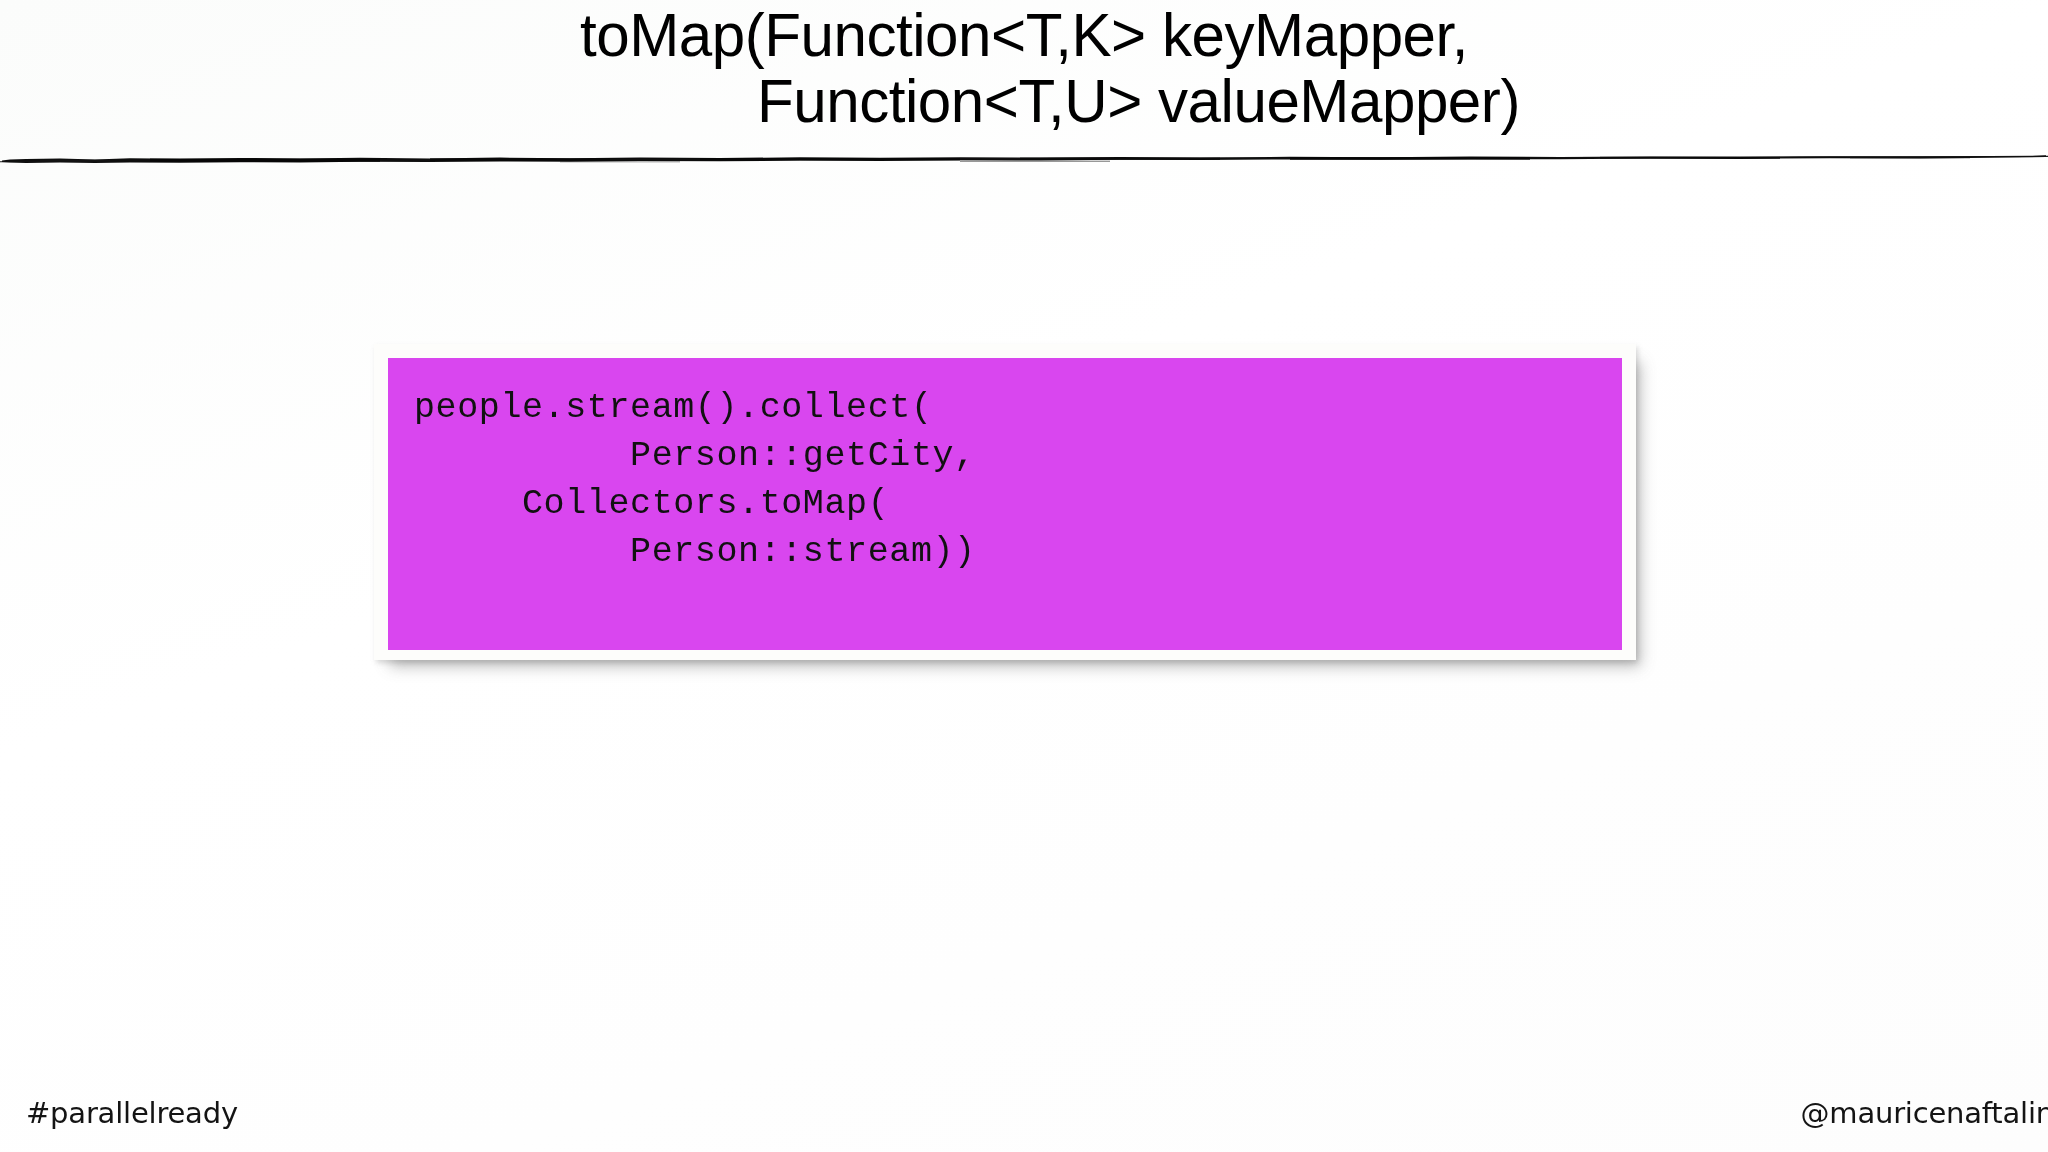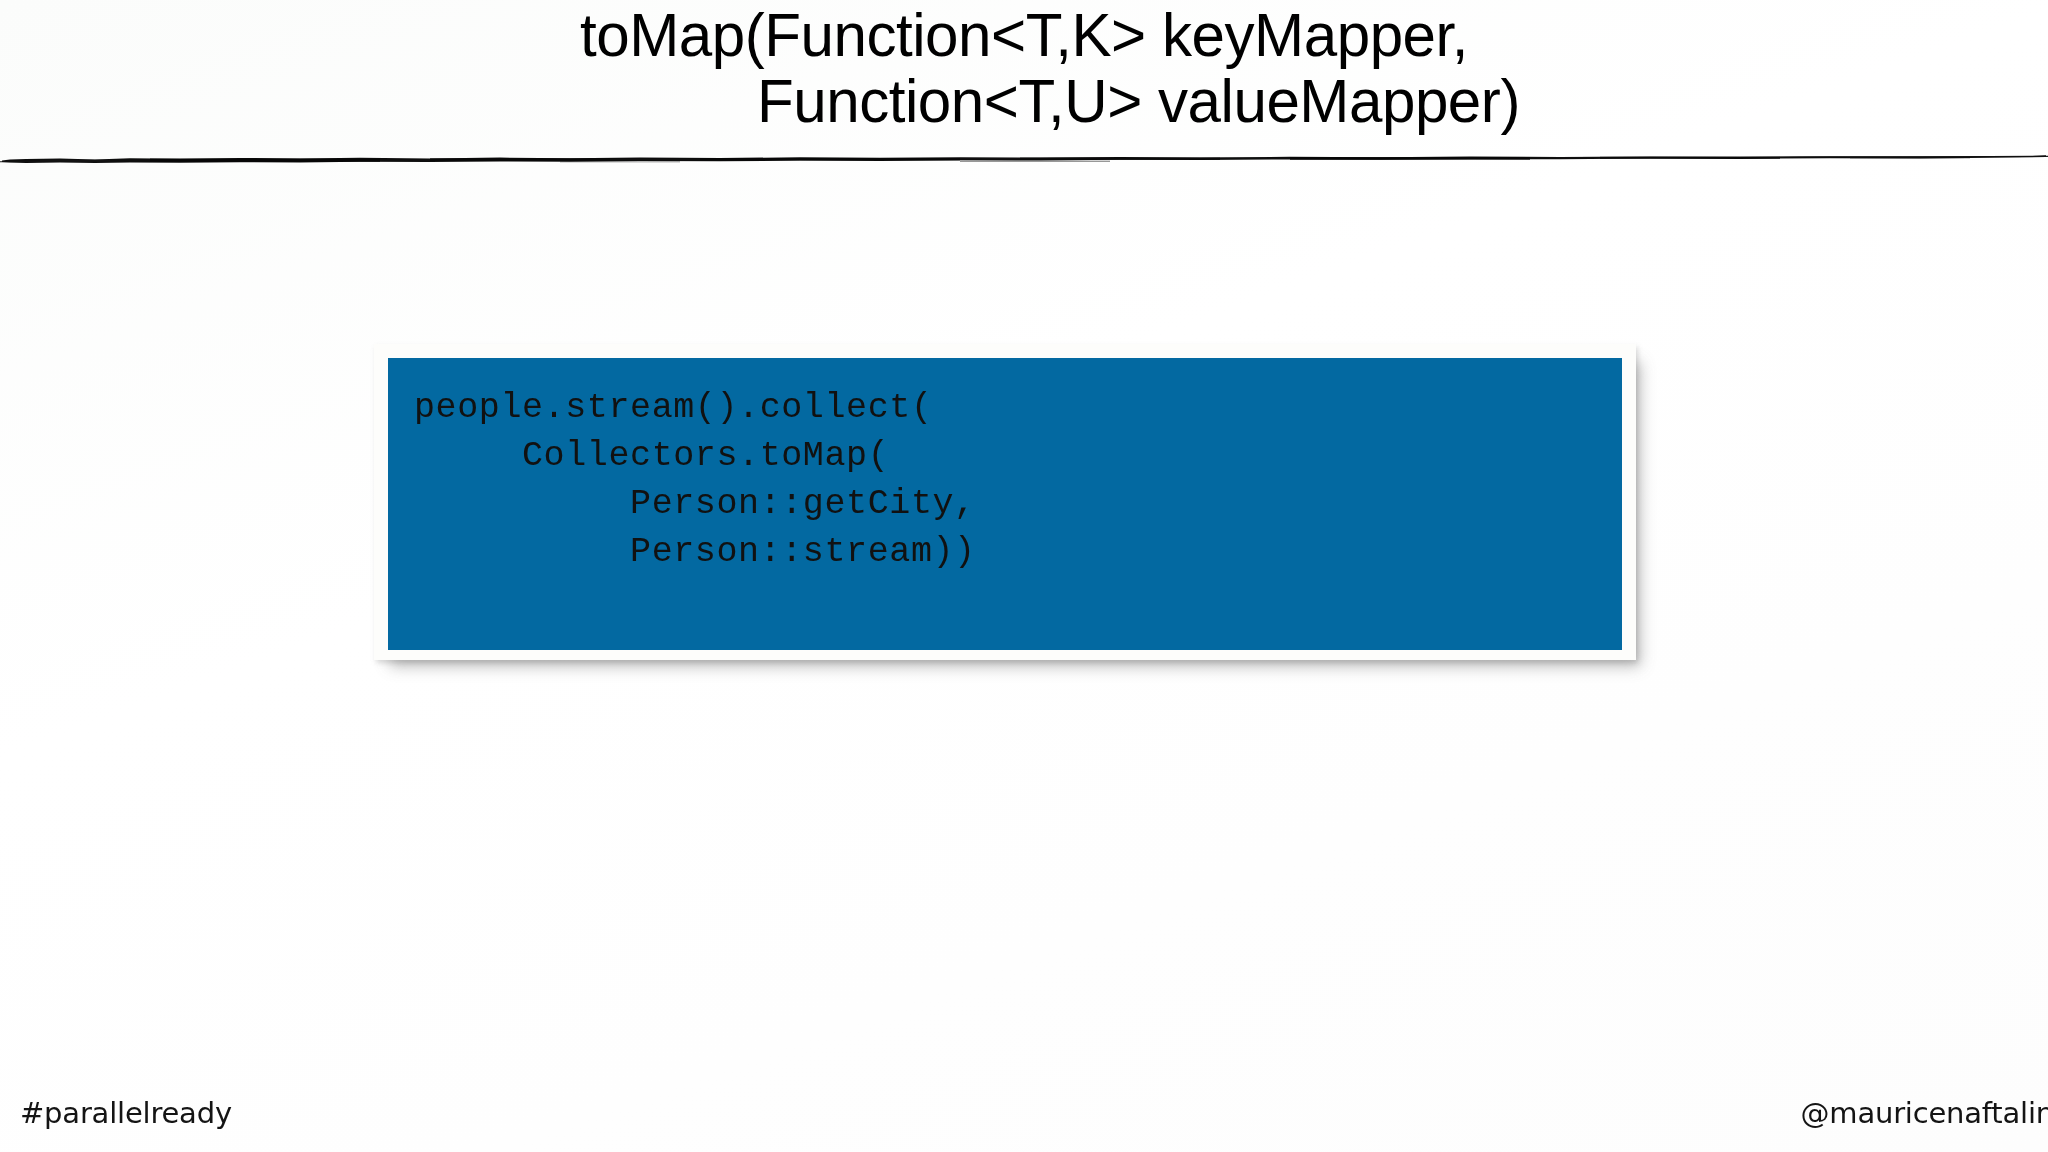--- a/index.html
+++ b/index.html
@@ -68,38 +68,38 @@
     background: #fdfdfb;
     padding: 14px 0 10px 14px;
     box-sizing: border-box;
     box-shadow:
       10px 12px 14px -6px rgba(90, 90, 90, 0.42),
       2px 3px 5px rgba(120, 120, 120, 0.25);
   }
   .code-inner {
     width: 1234px;
     height: 292px;
-    background: #0369a1;
+    background: #d946ef;
     box-sizing: border-box;
     padding: 26px 0 0 26px;
   }
   .code-line {
     display: block;
     font-family: "Liberation Mono", "DejaVu Sans Mono", monospace;
     font-size: 35px;
     line-height: 48px;
     color: #111111;
     white-space: pre;
     letter-spacing: 0.6px;
   }
 
   
   .footer-left {
     position: absolute;
-    left: 20px;
+    left: 26px;
     bottom: 22px;
     font-family: "DejaVu Sans", sans-serif;
     font-size: 29px;
     line-height: 34px;
     color: #141414;
     white-space: nowrap;
     letter-spacing: -0.2px;
   }
   .footer-right {
     position: absolute;
@@ -150,22 +150,22 @@
       <rect x="40" y="9.6" width="70" height="2.0" fill="#1a1a1a" opacity="0.55"></rect>
       <rect x="1850" y="6.6" width="120" height="1.8" fill="#121212" opacity="0.5"></rect>
       <rect x="960" y="10.6" width="150" height="1.4" fill="#1c1c1c" opacity="0.45"></rect>
       <rect x="560" y="11.2" width="120" height="1.2" fill="#222222" opacity="0.4"></rect>
     </svg>
   </div>
 
   <div class="code-card">
     <div class="code-inner">
       <code class="code-line">people.stream().collect(</code>
+      <code class="code-line">          Person::getCity,</code>
       <code class="code-line">     Collectors.toMap(</code>
-      <code class="code-line">          Person::getCity,</code>
       <code class="code-line">          Person::stream))</code>
     </div>
   </div>
 
   <div class="footer-left">#parallelready</div>
   <div class="footer-right">@mauricenaftalin</div>
 
 </div>
 
 </body></html>

